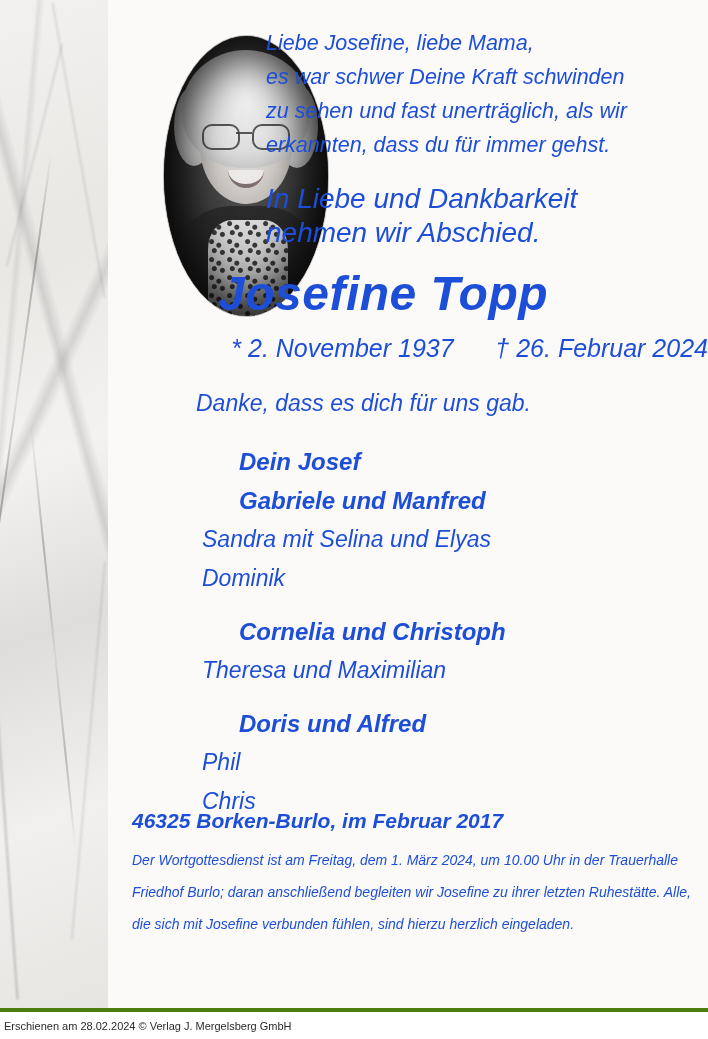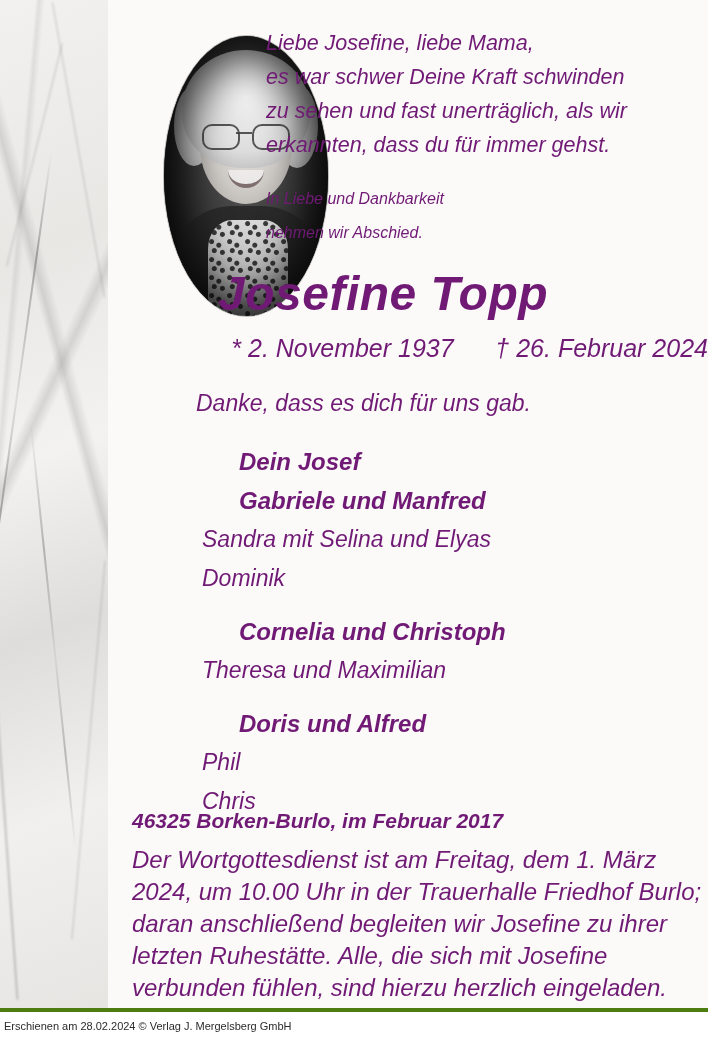--- a/index.html
+++ b/index.html
@@ -196,37 +196,37 @@
   #portrait .vignette {
     position: absolute;
     inset: 0;
     border-radius: 50%;
     box-shadow: inset 0 0 40px 18px rgba(0,0,0,0.75);
   }
 
   
   .txt {
     position: absolute;
-    color: #701a75;
+    color: #1d4ed8;
     font-style: italic;
     font-family: "Liberation Sans", sans-serif;
     white-space: pre-wrap;
   }
   #intro {
     left: 158px;
     top: 26px;
     width: 425px;
     font-size: 21.5px;
     line-height: 34px;
   }
   #thanks-line {
     left: 158px;
     top: 182px;
     width: 425px;
-    font-size: 16px;
+    font-size: 28px;
     line-height: 34px;
   }
   #name {
     left: 110px;
     top: 264px;
     width: 500px;
     font-size: 48px;
     line-height: 60px;
     font-weight: bold;
     letter-spacing: 0.5px;
@@ -261,21 +261,21 @@
     top: 806px;
     width: 570px;
     font-size: 21px;
     font-weight: bold;
     line-height: 30px;
   }
   #service {
     left: 24px;
     top: 844px;
     width: 570px;
-    font-size: 24px;
+    font-size: 14px;
     line-height: 32px;
   }
 
   
   #footer {
     position: absolute;
     left: 0;
     top: 1008px;
     width: 708px;
     height: 31px;

